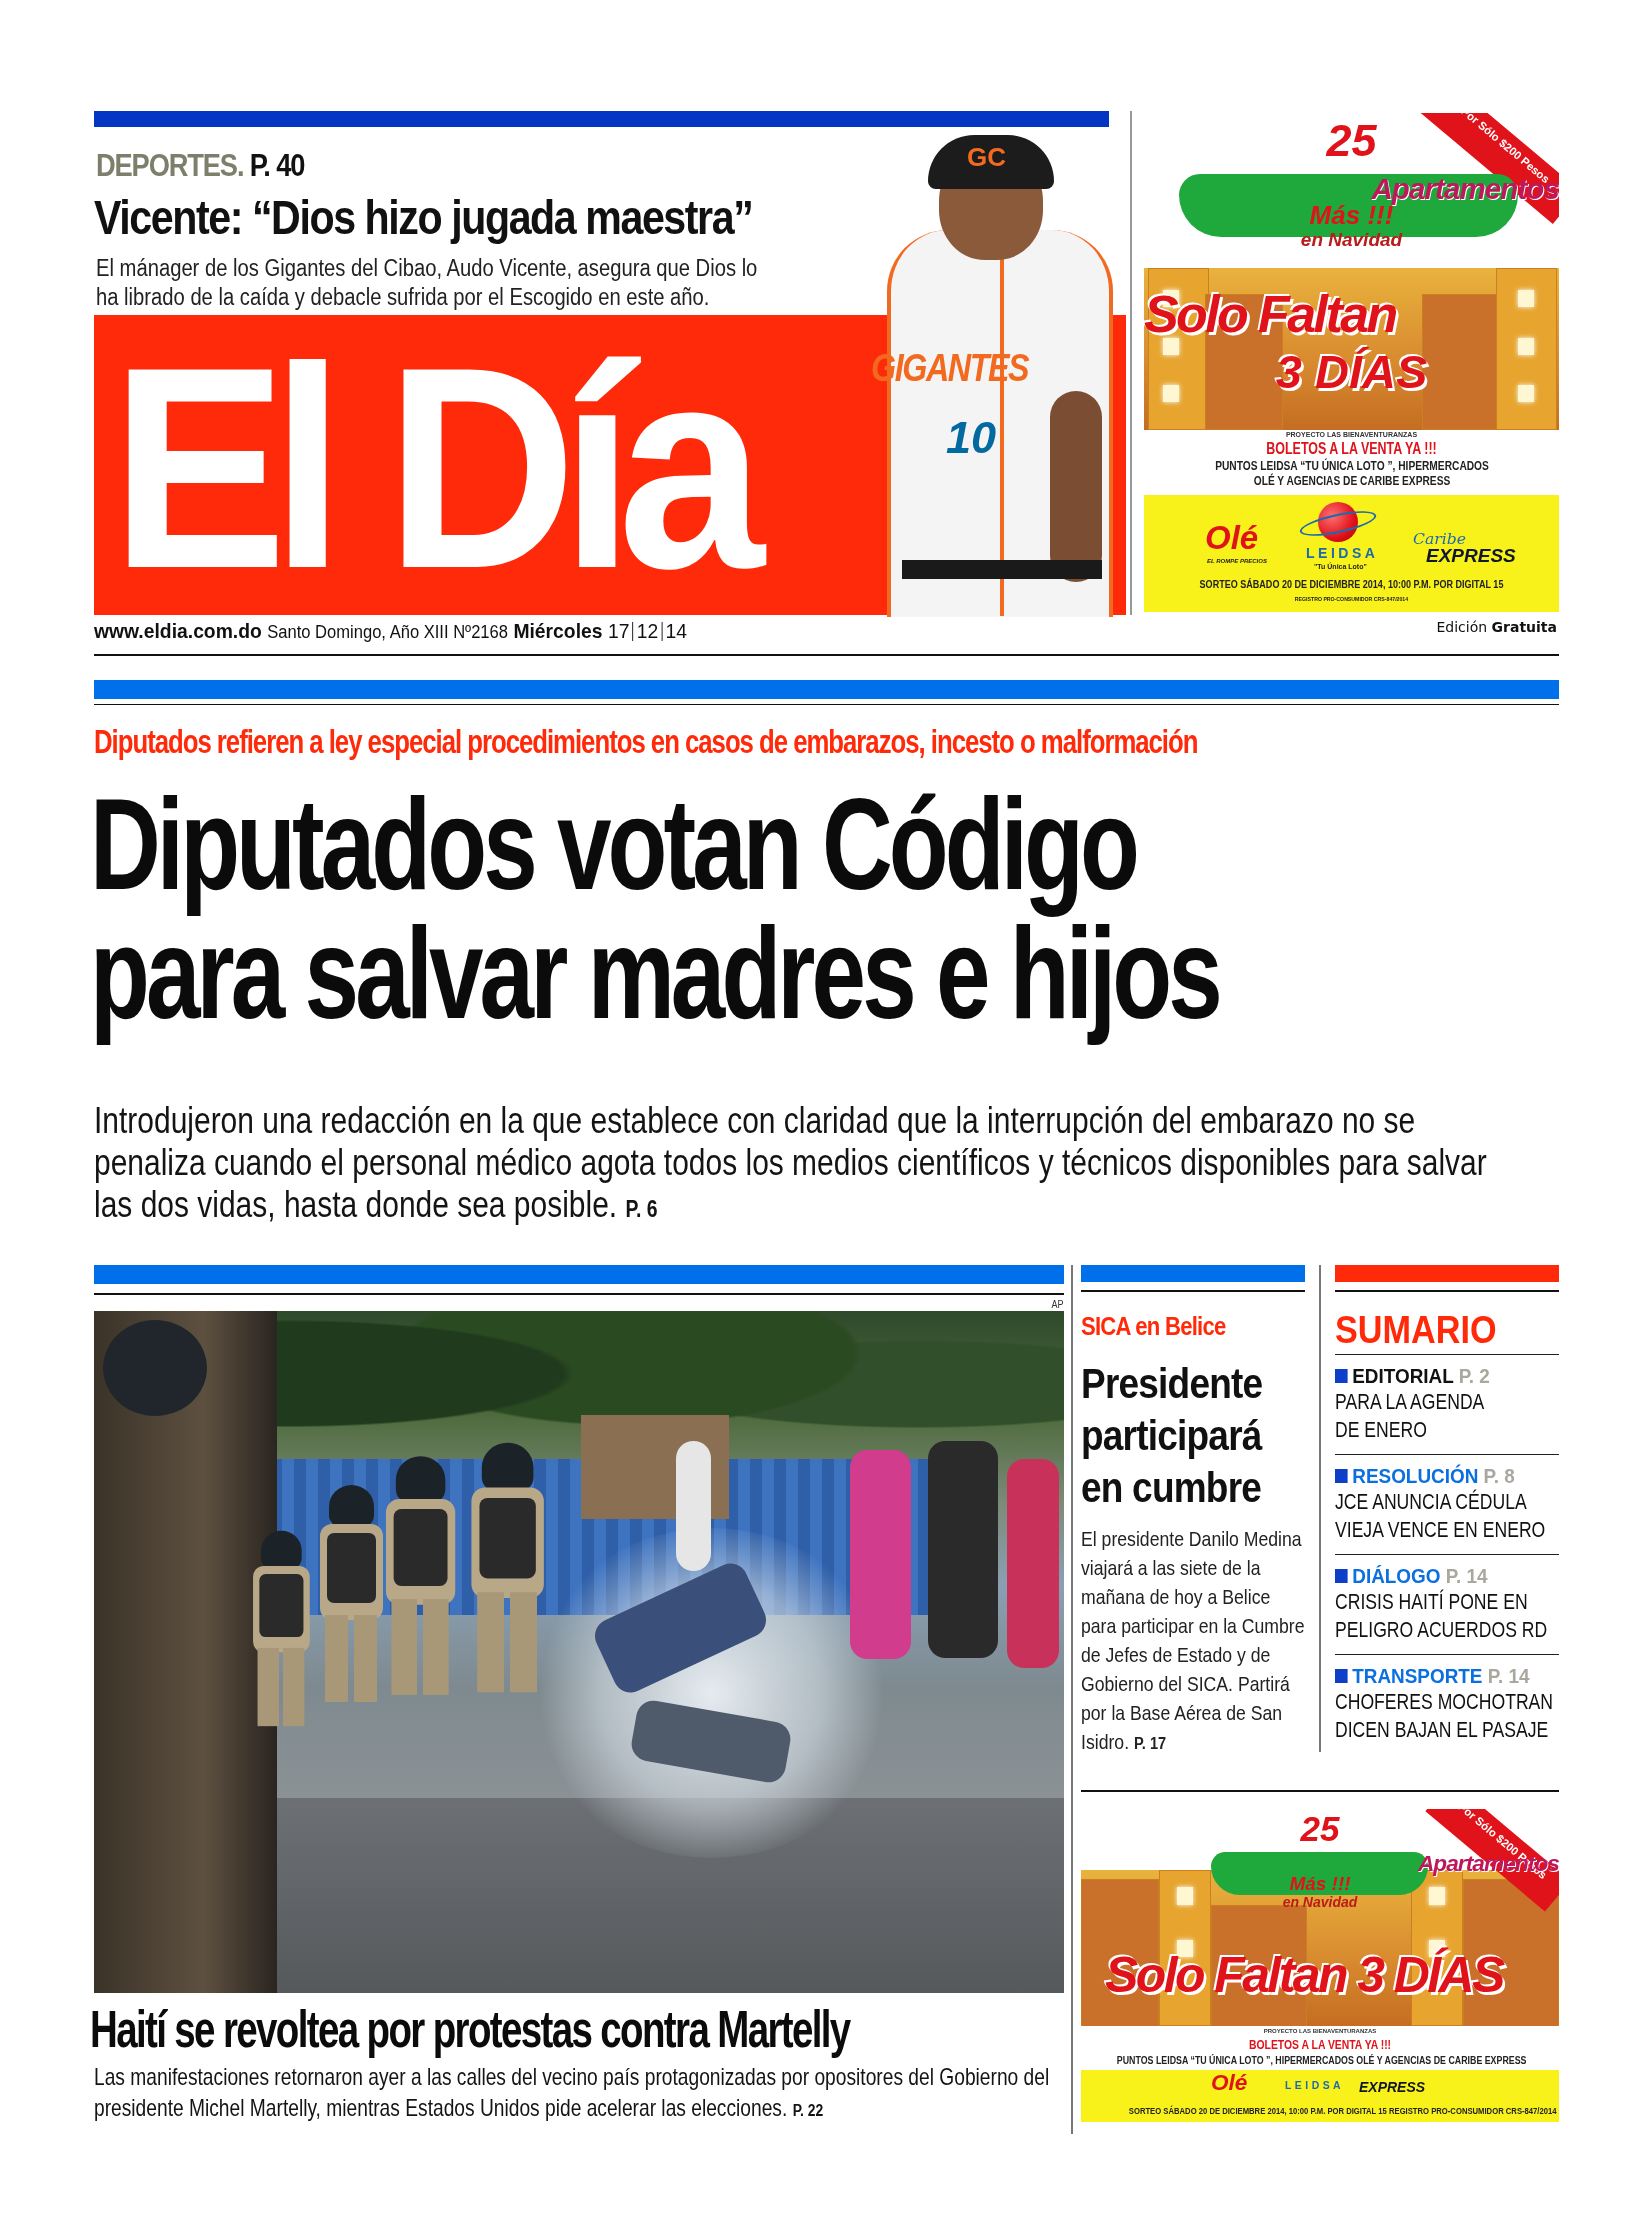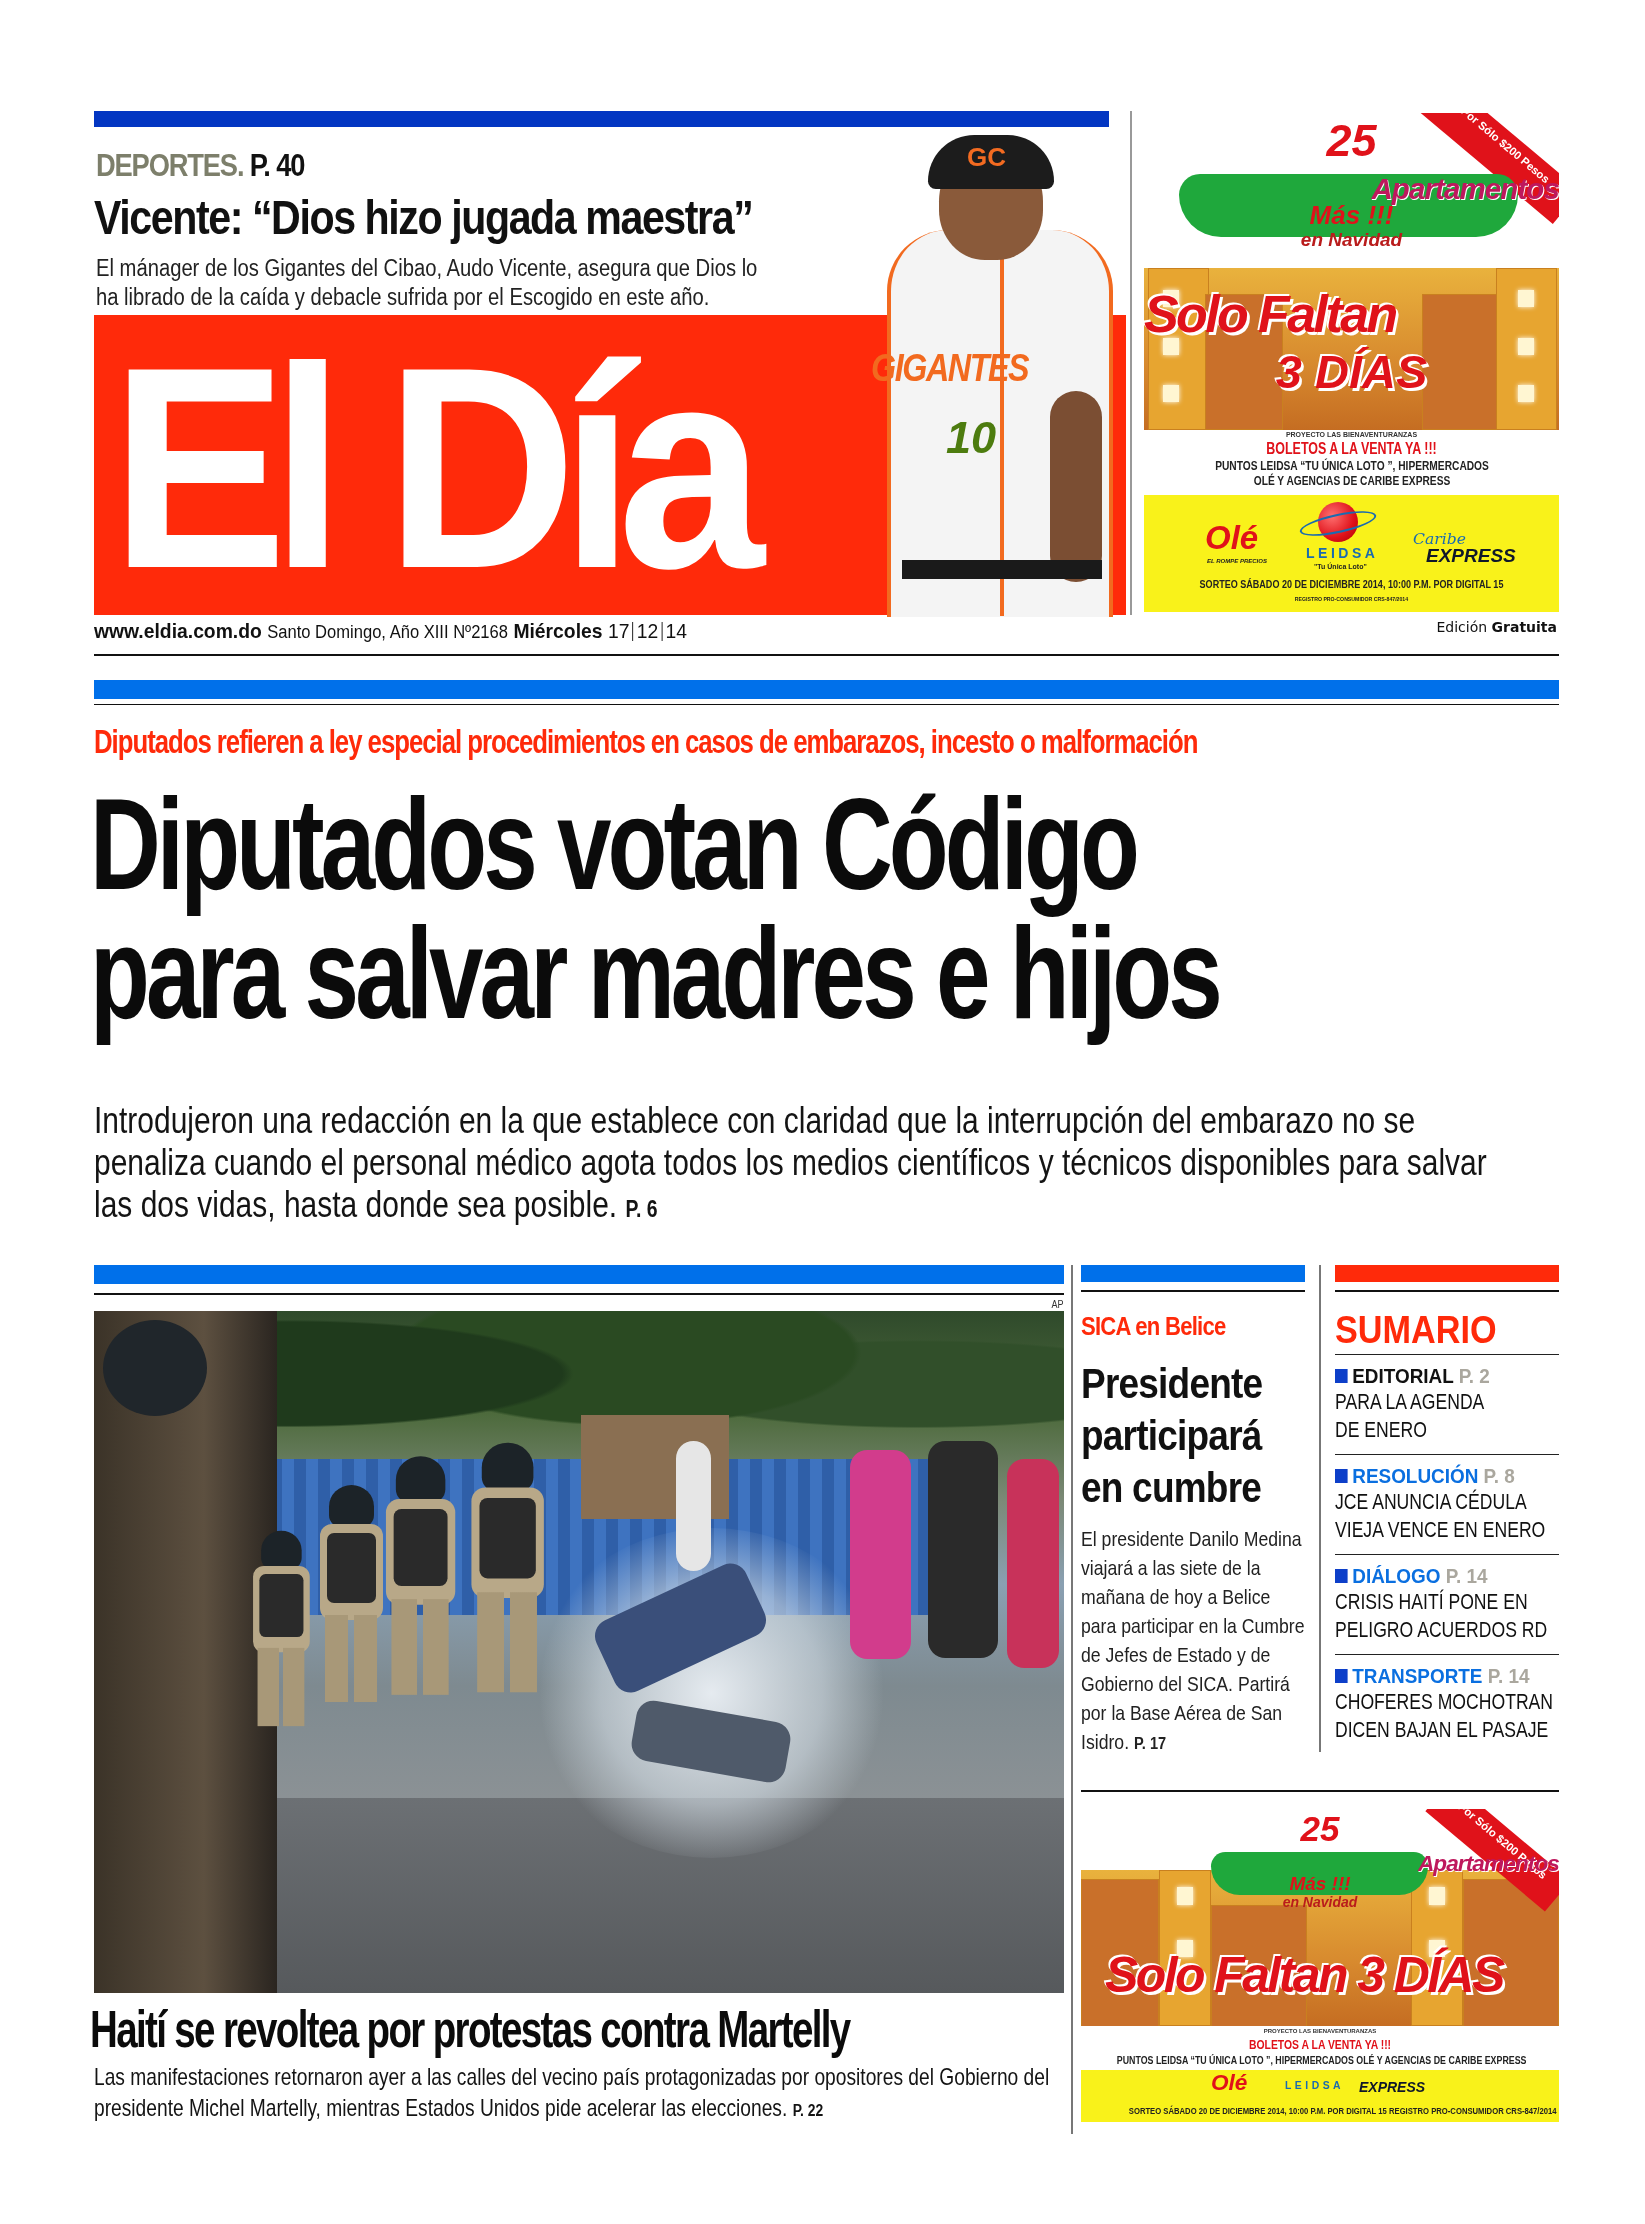--- a/index.html
+++ b/index.html
@@ -133,21 +133,21 @@
 </div>
 
 <div class="abs" style="left:852px; top:130px; width:295px; height:487px;">
   <div class="abs" style="left:35px; top:100px; width:226px; height:387px; background:#f4f4f4; border-radius:61px 61px 0 0; border-left:4.3px solid #f26a1f; border-right:4.3px solid #f26a1f;"></div>
   <div class="abs" style="left:148px; top:104px; width:3.5px; height:382px; background:#f26a1f;"></div>
   <div class="abs" style="left:87px; top:17.4px; width:104px; height:113px; border-radius:48% 48% 44% 44%; background:#8a5a3a;"></div>
   <div class="abs" style="left:76px; top:5.2px; width:126px; height:54px; border-radius:52px 52px 8.7px 8.7px; background:#1c1c1c;"></div>
   <div class="abs" style="left:115px; top:12px; color:#f36b21; font-weight:bold; font-size:26px;">GC</div>
   <div class="abs" style="left:0px; top:52px; width:287px; height:17.4px; background:transparent;"></div>
   <div class="abs" style="left:19px; top:217px; color:#f26a1f; font-weight:bold; font-size:38px; font-style:italic; letter-spacing:-1.7px; transform:scaleX(0.85); transform-origin:left;">GIGANTES</div>
-  <div class="abs" style="left:94px; top:282px; color:#4d7c0f; font-weight:bold; font-size:45px; font-style:italic;">10</div>
+  <div class="abs" style="left:94px; top:282px; color:#0369a1; font-weight:bold; font-size:45px; font-style:italic;">10</div>
   <div class="abs" style="left:198px; top:261px; width:52px; height:191px; background:#7b4e33; border-radius:26px;"></div>
   <div class="abs" style="left:50px; top:430px; width:200px; height:19px; background:#1a1a1a;"></div>
 </div>
 
 <div class="abs ad-top">
   <div class="abs ad-corner" style="left:269px; top:17.4px;">Por Sólo $200 Pesos</div>
   <div class="abs ad-25" style="left:0; top:1.7px;">25</div>
   <div class="abs ad-ribbon" style="left:35px; top:61px; width:339px;"></div>
   <div class="abs ad-apt" style="left:0; top:59px;">Apartamentos</div>
   <div class="abs ad-mas" style="left:0; top:87px;">Más !!!</div>

